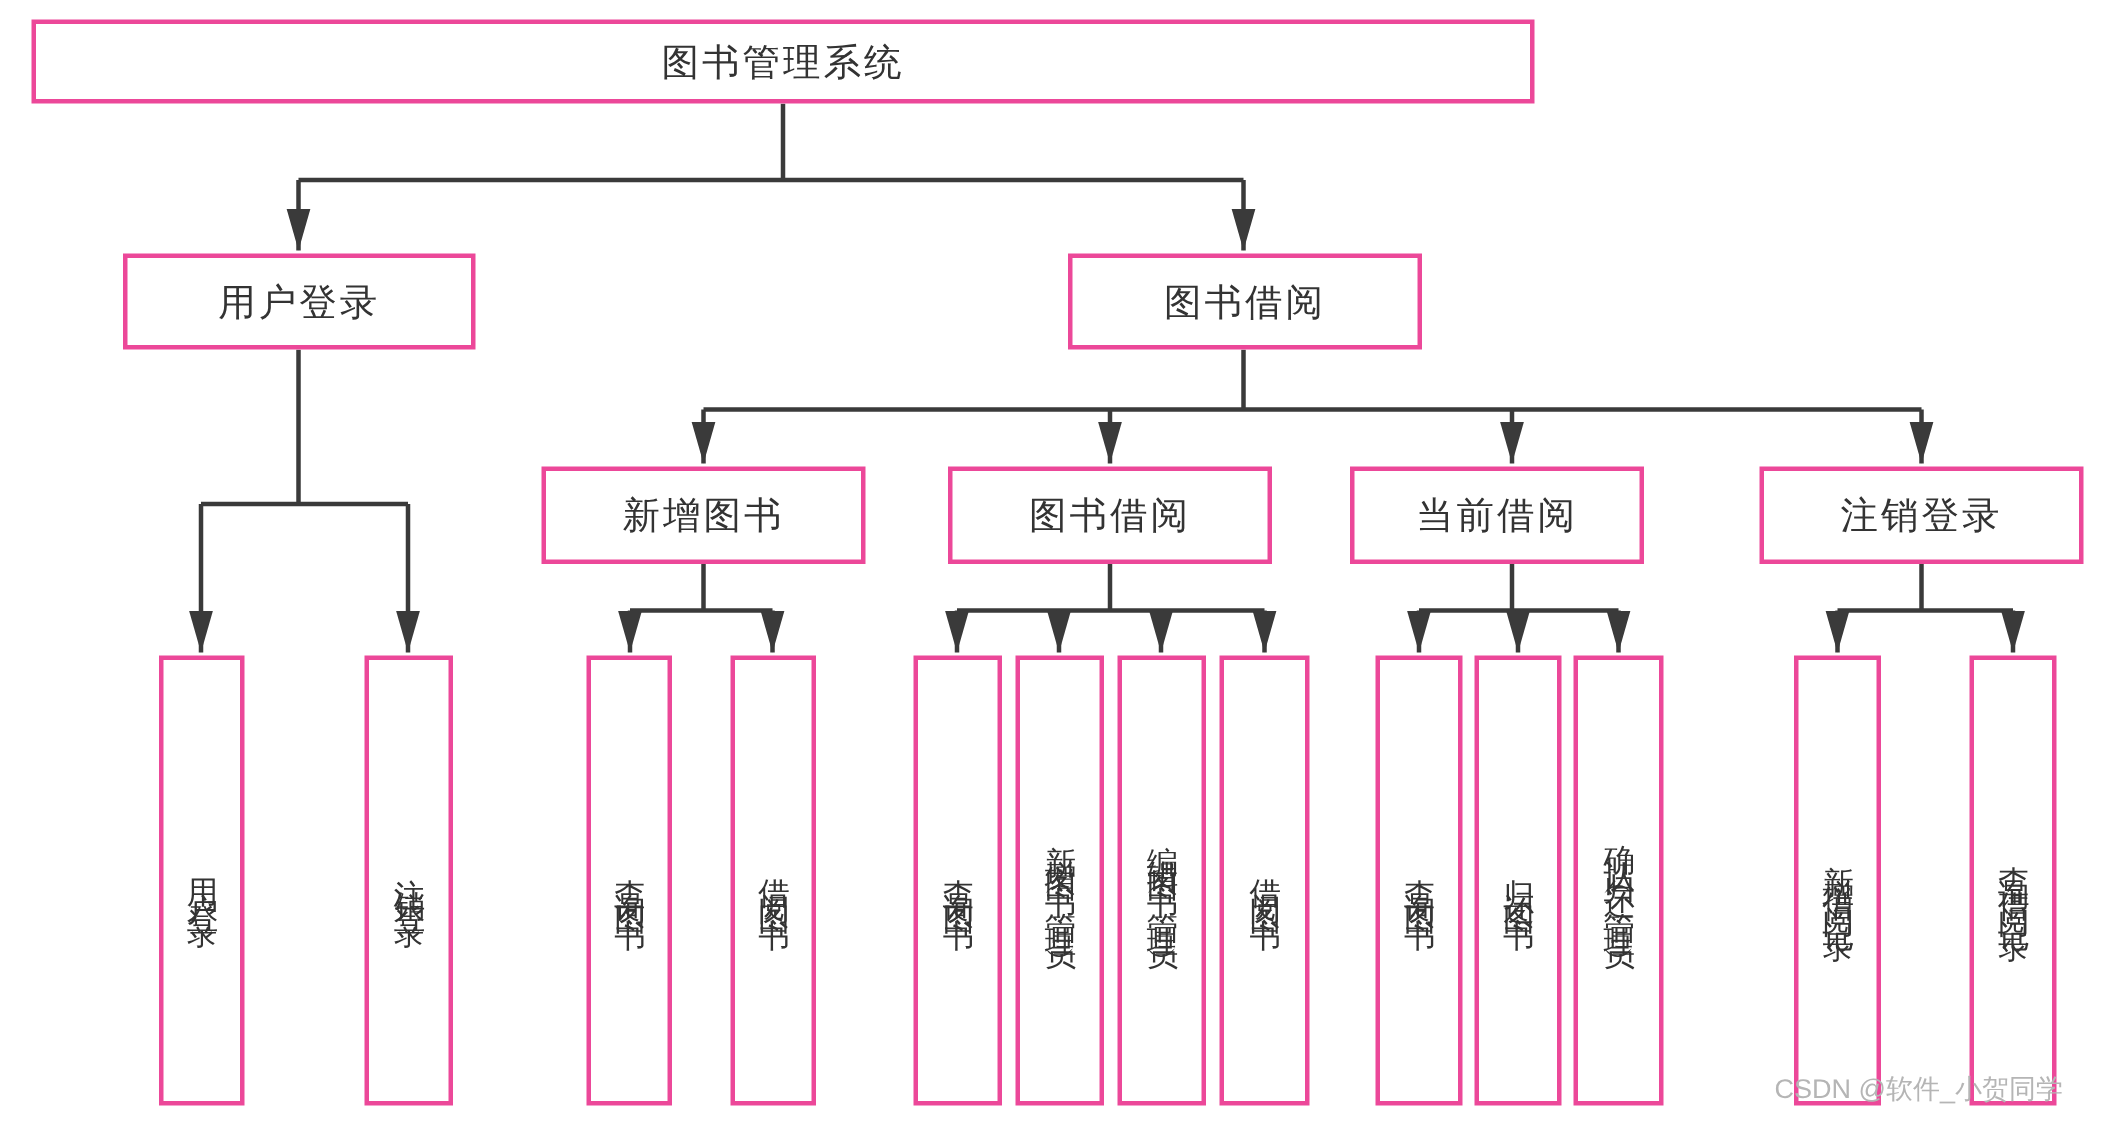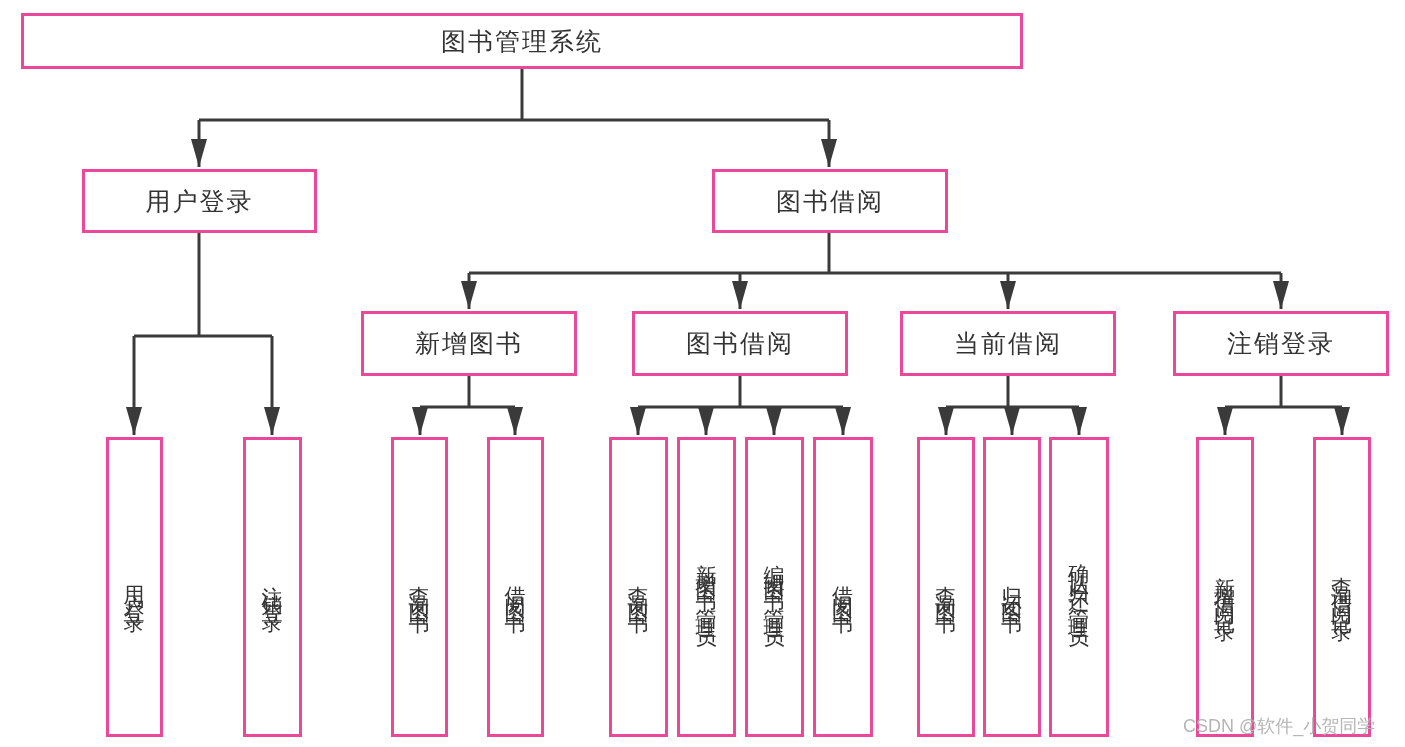--- a/index.html
+++ b/index.html
@@ -125,21 +125,21 @@
     </g>
   </svg>
 
   <div class="node hbox" style="left:21px; top:13px; width:1002px; height:56px;">图书管理系统</div>
 
   <div class="node hbox" style="left:82px; top:169px; width:235px; height:64px;">用户登录</div>
   <div class="node hbox" style="left:712px; top:169px; width:236px; height:64px;">图书借阅</div>
 
   <div class="node hbox" style="left:361px; top:311px; width:216px; height:65px;">新增图书</div>
   <div class="node hbox" style="left:632px; top:311px; width:216px; height:65px;">图书借阅</div>
-  <div class="node hbox" style="left:900px; top:311px; width:216px; height:65px;">当前借阅</div>
+  <div class="node hbox" style="left:900px; top:311px; width:196px; height:65px;">当前借阅</div>
   <div class="node hbox" style="left:1173px; top:311px; width:216px; height:65px;">注销登录</div>
 
   <div class="node vbox" style="left:106px; top:437px; width:57px; height:300px;">用户登录</div>
   <div class="node vbox" style="left:243px; top:437px; width:59px; height:300px;">注销登录</div>
 
   <div class="node vbox" style="left:391px; top:437px; width:57px; height:300px;">查询图书</div>
   <div class="node vbox" style="left:487px; top:437px; width:57px; height:300px;">借阅图书</div>
 
   <div class="node vbox" style="left:609px; top:437px; width:59px; height:300px;">查询图书</div>
   <div class="node vbox" style="left:677px; top:437px; width:59px; height:300px;">新增图书（管理员）</div>

